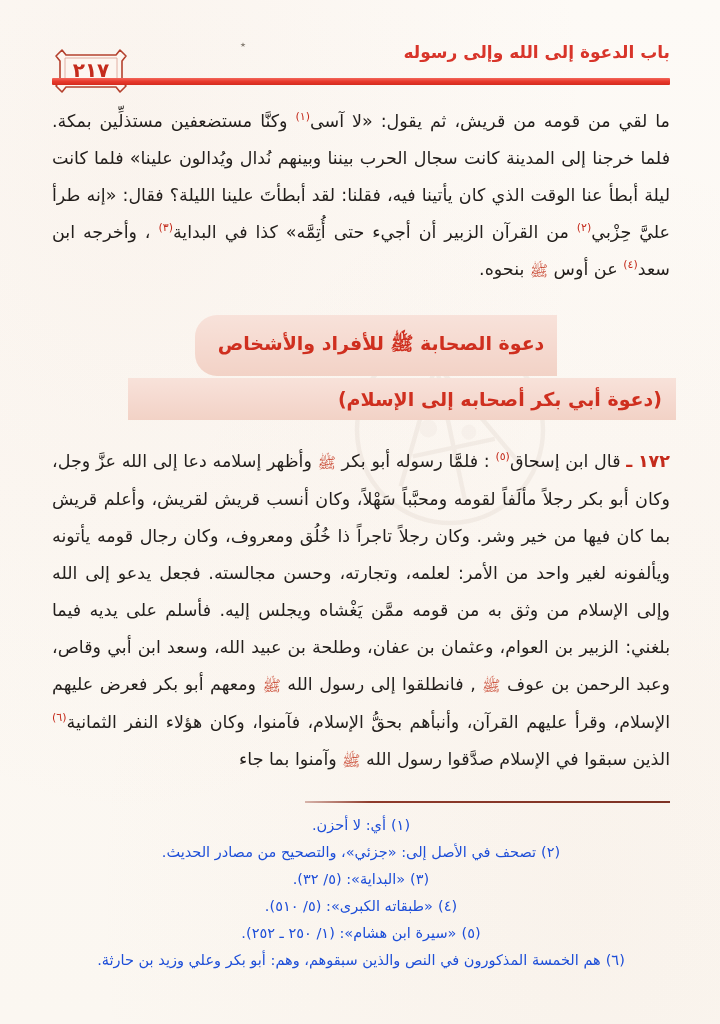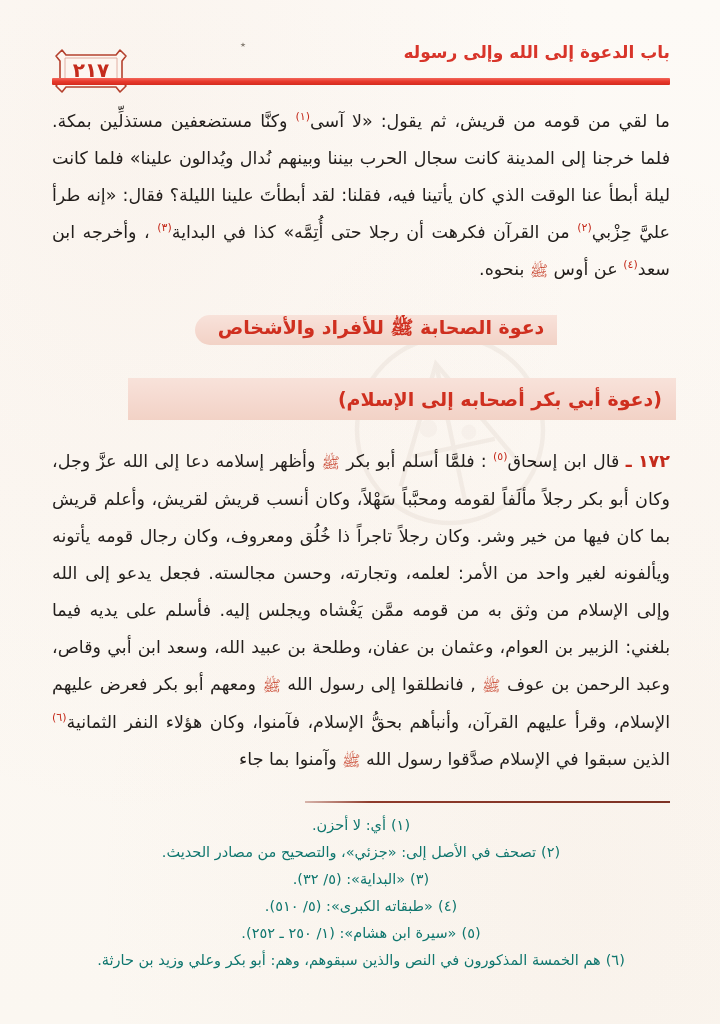--- a/index.html
+++ b/index.html
@@ -149,21 +149,21 @@
     display: flex;
     align-items: center;
     color: #cf2f1f;
     font-weight: bold;
     overflow: hidden;
   }
   .banner-1 {
     left: 195px;
     top: 315px;
     width: 352px;
-    height: 30px;
+    height: 61px;
     border-radius: 22px 0 0 22px;
     justify-content: center;
     font-size: 19px;
     padding-left: 10px;
   }
   .banner-2 {
     left: 128px;
     top: 378px;
     width: 534px;
     height: 42px;
@@ -187,21 +187,21 @@
     right: 50px;
     height: 2px;
     background: linear-gradient(90deg, rgba(150,60,45,0.35) 0%, #8e3a2b 18%, #7d3224 100%);
   }
   .footnotes {
     position: absolute;
     top: 812px;
     left: 52px;
     right: 50px;
     direction: rtl;
-    color: #0f766e;
+    color: #1d4ed8;
     font-size: 14.5px;
     line-height: 27px;
   }
   .footnote {
     display: block;
     white-space: nowrap;
     text-align: center;
   }
   .fn-num {
     display: inline-block;
@@ -247,42 +247,42 @@
 
     <div class="header-title">باب الدعوة إلى الله وإلى رسوله</div>
 
     <div class="header-rule"></div>
   </div>
 
   <div class="body-block block-top para-last-right">
     <p>
       <span>ما لقي من قومه من قريش، ثم يقول: «لا آسى</span><sup class="fn">(١)</sup>
       <span>وكنَّا مستضعفين مستذلِّين بمكة. فلما خرجنا إلى المدينة كانت سجال الحرب بيننا وبينهم نُدال ويُدالون علينا» فلما كانت ليلة أبطأ عنا الوقت الذي كان يأتينا فيه، فقلنا: لقد أبطأتَ علينا الليلة؟ فقال: «إنه طرأ عليَّ حِزْبي</span><sup class="fn">(٢)</sup>
-      <span>من القرآن فكرهت أن رجلا حتى أُتِمَّه» كذا في البداية</span><sup class="fn">(٣)</sup>
+      <span>من القرآن الزبير أن أجيء حتى أُتِمَّه» كذا في البداية</span><sup class="fn">(٣)</sup>
       <span>، وأخرجه ابن سعد</span><sup class="fn">(٤)</sup>
       <span>عن أوس</span>
       <span class="honorific">ﷺ</span>
       <span>بنحوه.</span>
     </p>
   </div>
 
   <div class="banner banner-1">
     <span class="banner-text">دعوة الصحابة ﷺ للأفراد والأشخاص</span>
   </div>
 
   <div class="banner banner-2">
     <span class="banner-text">(دعوة أبي بكر أصحابه إلى الإسلام)</span>
   </div>
 
   <div class="body-block block-main para-last-right">
     <p>
       <span class="rednum">١٧٢</span>
       <span class="rednum">ـ</span>
       <span>قال ابن إسحاق</span><sup class="fn">(٥)</sup>
-      <span>: فلمَّا أسلم أبو بكر</span>
+      <span>: فلمَّا رسوله أبو بكر</span>
       <span class="honorific">ﷺ</span>
       <span>وأظهر إسلامه دعا إلى الله عزَّ وجل، وكان أبو بكر رجلاً مألَفاً لقومه ومحبَّباً سَهْلاً، وكان أنسب قريش لقريش، وأعلم قريش بما كان فيها من خير وشر. وكان رجلاً تاجراً ذا خُلُق ومعروف، وكان رجال قومه يأتونه ويألفونه لغير واحد من الأمر: لعلمه، وتجارته، وحسن مجالسته. فجعل يدعو إلى الله وإلى الإسلام من وثق به من قومه ممَّن يَغْشاه ويجلس إليه. فأسلم على يديه فيما بلغني: الزبير بن العوام، وعثمان بن عفان، وطلحة بن عبيد الله، وسعد ابن أبي وقاص، وعبد الرحمن بن عوف</span>
       <span class="honorific">ﷺ</span>
       <span>, فانطلقوا إلى رسول الله</span>
       <span class="honorific">ﷺ</span>
       <span>ومعهم أبو بكر فعرض عليهم الإسلام، وقرأ عليهم القرآن، وأنبأهم بحقُّ الإسلام، فآمنوا، وكان هؤلاء النفر الثمانية</span><sup class="fn">(٦)</sup>
       <span>الذين سبقوا في الإسلام صدَّقوا رسول الله</span>
       <span class="honorific">ﷺ</span>
       <span>وآمنوا بما جاء</span>
     </p>

